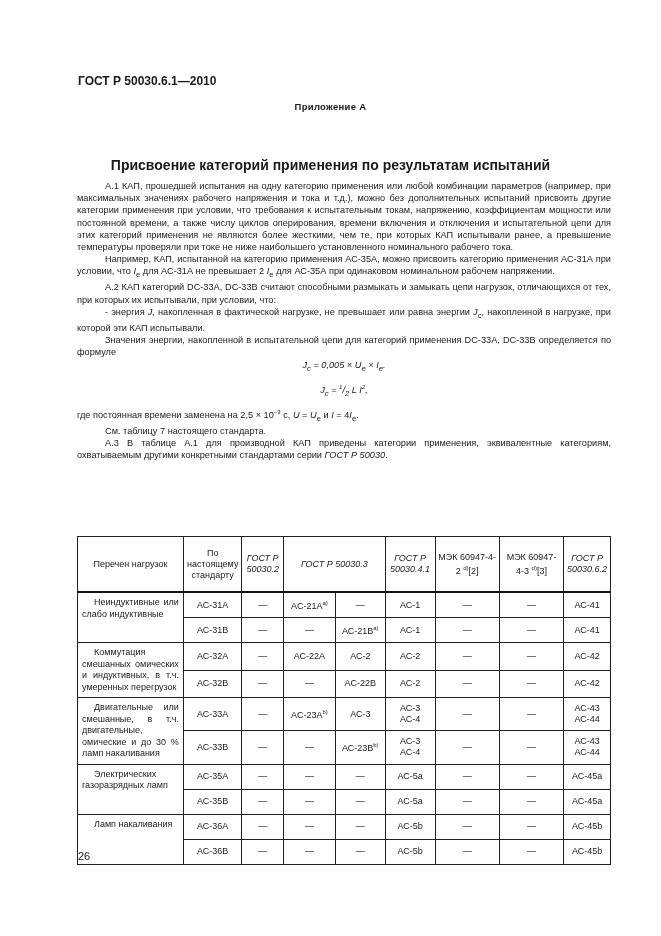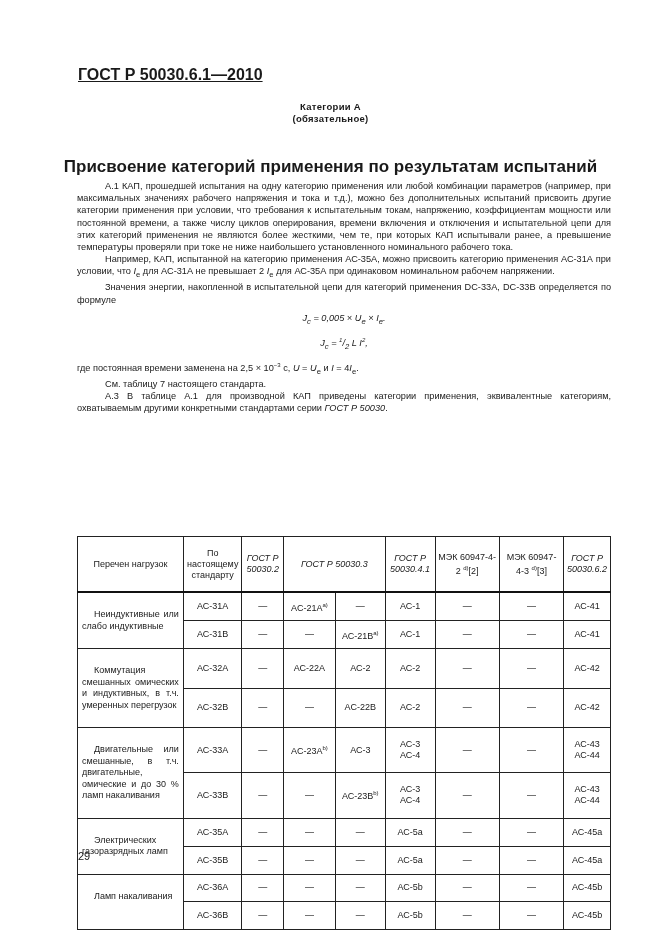--- a/index.html
+++ b/index.html
@@ -1,52 +1,53 @@
 <!DOCTYPE html>
 <html><head>
 <meta charset="utf-8">
 <style>
   html, body { margin:0; padding:0; background:#ffffff; }
   body { width:661px; height:936px; position:relative; overflow:hidden;
          font-family:"Liberation Sans", sans-serif; color:#1a1a1a; }
-  .hdr { position:absolute; left:78px; top:66px; font-weight:bold; font-size:16px;text-decoration:underline; }
+  .hdr { position:absolute; left:78px; top:74px; font-weight:bold; font-size:12px; }
   .annex { position:absolute; left:0; width:661px; top:101px; text-align:center; font-weight:bold; font-size:9.5px; line-height:12px; letter-spacing:0.3px; }
-  .title { position:absolute; left:0; width:661px; top:157px; text-align:center; font-weight:bold; font-size:17px; }
+  .title { position:absolute; left:0; width:661px; top:157px; text-align:center; font-weight:bold; font-size:14px; }
   .body { position:absolute; left:77px; width:534px; top:180px; font-size:9.2px; line-height:12.2px; }
   .body p { margin:0; text-align:justify; }
   .body p.ind { text-indent:28px; }
-  .body .formula { text-align:center; font-style:italic; margin:6px 0 6px 0; }
+  .body .formula { text-align:center; font-style:italic; margin:0 0 6px 0; }
   .tcap { margin-top:10px; }
   .tcap .spaced { letter-spacing:2.5px; }
   i { font-style:italic; }
   table { position:absolute; left:77px; top:536px; width:534px; border-collapse:collapse; font-size:9px; }
   td, th { border:1px solid #222; padding:1px 2px; text-align:center; vertical-align:middle; font-weight:normal; line-height:11px; }
   thead th { height:52px; }
   thead tr { border-bottom:2px solid #111; }
   tbody td { height:22px; }
-  td.group { text-align:justify; vertical-align:top; padding:16px 4px; text-indent:12px; line-height:11.5px;margin-left:28px; }
+  td.group { text-align:justify; vertical-align:top; padding:4px 4px; text-indent:12px; line-height:11.5px;margin-left:28px; }
   th.it { font-style:italic; }
   sup { font-size:6px; }
   .pgnum { position:absolute; left:78px; top:850px; font-size:11px; }
 </style>
 </head>
 <body>
 
 <div class="hdr">ГОСТ Р 50030.6.1—2010</div>
 
 <div class="annex">
-  <div>Категории А</div>
-  <div>(обязательное)</div>
+  <div>Приложение А</div>
 </div>
 
 <div class="title">Присвоение категорий применения по результатам испытаний</div>
 
 <div class="body">
   <p class="ind">А.1  КАП, прошедшей испытания на одну категорию применения или любой комбинации параметров (например, при максимальных значениях рабочего напряжения и тока и т.д.), можно без дополнительных испытаний присвоить другие категории применения при условии, что требования к испытательным токам, напряжению, коэффициентам мощности или постоянной времени, а также числу циклов оперирования, времени включения и отключения и испытательной цепи для этих категорий применения не являются более жесткими, чем те, при которых КАП испытывали ранее, а превышение температуры проверяли при токе не ниже наибольшего установленного номинального рабочего тока.</p>
   <p class="ind"><span>Например, КАП, испытанной на категорию применения АС-35А, можно присвоить категорию применения АС-31А при условии, что </span><i>I</i><sub>e</sub><span> для АС-31А не превышает 2 </span><i>I</i><sub>e</sub><span> для АС-35А при одинаковом номинальном рабочем напряжении.</span></p>
+  <p class="ind">А.2  КАП категорий DC-33А, DC-33В считают способными размыкать и замыкать цепи нагрузок, отличающихся от тех, при которых их испытывали, при условии, что:</p>
+  <p class="ind"><span>- энергия </span><i>J</i><span>, накопленная в фактической нагрузке, не превышает или равна энергии </span><i>J</i><sub>c</sub><span>, накопленной в нагрузке, при которой эти КАП испытывали.</span></p>
   <p class="ind">Значения энергии, накопленной в испытательной цепи для категорий применения DC-33А, DC-33В определяется по формуле</p>
   <p class="formula"><i>J</i><sub>c</sub> = 0,005 × <i>U</i><sub>e</sub> × <i>I</i><sub>e</sub>.</p>
   <p class="formula"><i>J</i><sub>c</sub> = <sup>1</sup>/<sub>2</sub> <i>L I</i><sup>2</sup>,</p>
   <p>где постоянная времени заменена на 2,5 × 10<sup>−3</sup> с, <i>U</i> = <i>U</i><sub>e</sub> и <i>I</i> = 4<i>I</i><sub>e</sub>.</p>
   <p class="ind">См. таблицу 7 настоящего стандарта.</p>
   <p class="ind"><span>А.3  В таблице А.1 для производной КАП приведены категории применения, эквивалентные категориям, охватываемым другими конкретными стандартами серии </span><i>ГОСТ Р 50030</i><span>.</span></p>
 </div>
 
 <table>
   <colgroup>
@@ -174,13 +175,13 @@
         <td>—</td>
         <td>—</td>
         <td>АС-5b</td>
         <td>—</td>
         <td>—</td>
         <td>АС-45b</td>
       </tr>
     </tbody>
 </table>
 
-<div class="pgnum">29</div>
+<div class="pgnum">26</div>
 
 </body></html>

